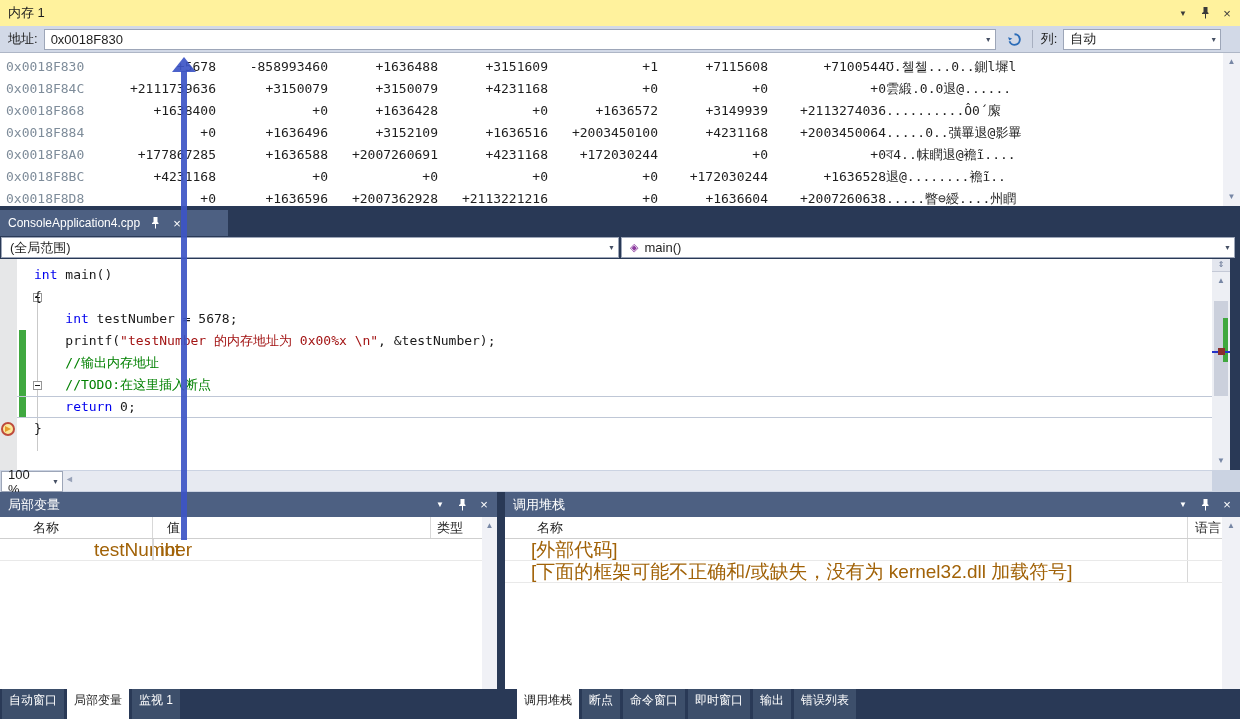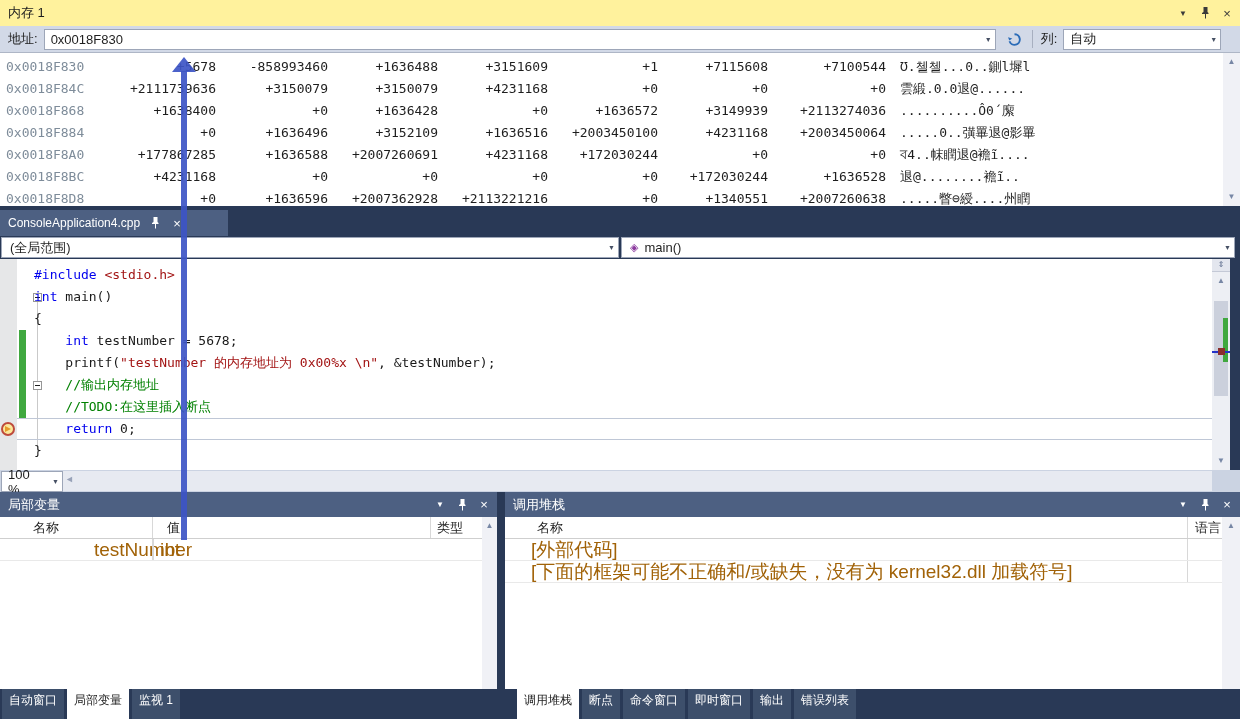--- a/index.html
+++ b/index.html
@@ -27,21 +27,21 @@
   .refresh-btn { margin-left:8px; width:22px; height:21px; display:flex; align-items:center; justify-content:center; }
   .vdiv { margin-left:6px; width:1px; height:18px; background:#A7AFC0; }
   .cols-label { margin-left:8px; }
   .cols-combo { margin-left:6px; width:158px; }
 
   .mem-body { position:absolute; left:0; top:53px; width:1223px; height:153px; background:#fff; overflow:hidden; padding-top:3px; }
   .mem-row { display:flex; height:22px; line-height:22px; font-family:"DejaVu Sans Mono","Liberation Mono",monospace; font-size:13px; white-space:pre; }
   .m-addr { width:86px; padding-left:6px; color:#7E8C9A; }
   .m-v { text-align:right; color:#1e1e1e; }
   .v0{width:130px}.v1{width:112px}.v2{width:110px}.v3{width:110px}.v4{width:110px}.v5{width:110px}.v6{width:118px}
-  .m-txt { margin-left:14px; color:#1e1e1e; }
+  .m-txt { color:#1e1e1e; }
 
   .sbar { position:absolute; background:#F0F1F6; }
   .sarrow { position:absolute; left:0; width:100%; text-align:center; color:#7787A5; font-size:8px; line-height:14px; cursor:default; }
 
   
   .doc-tab { position:absolute; left:0; top:210px; height:26px; width:228px; background:#4D6082; color:#fff;
              display:flex; align-items:center; padding:0 8px; font-size:12px; }
   .doc-tab .ticon { color:#fff; margin-left:8px; margin-right:0; width:14px; }
   .navbar-combo { position:absolute; top:237px; height:21px;padding-left:8px; }
   .nav-left { left:1px; width:618px; }
@@ -137,21 +137,21 @@
     </span>
   </div>
 
   <div class="mem-body">
       <div class="mem-row"><span class="m-addr">0x0018F830</span><span class="m-v v0">+5678</span><span class="m-v v1">-858993460</span><span class="m-v v2">+1636488</span><span class="m-v v3">+3151609</span><span class="m-v v4">+1</span><span class="m-v v5">+7115608</span><span class="m-v v6">+7100544</span><span class="m-txt">Ʊ.첼첼...0..鍘l墀l</span></div>
       <div class="mem-row"><span class="m-addr">0x0018F84C</span><span class="m-v v0">+2111739636</span><span class="m-v v1">+3150079</span><span class="m-v v2">+3150079</span><span class="m-v v3">+4231168</span><span class="m-v v4">+0</span><span class="m-v v5">+0</span><span class="m-v v6">+0</span><span class="m-txt">雲緞.0.0退@......</span></div>
       <div class="mem-row"><span class="m-addr">0x0018F868</span><span class="m-v v0">+1638400</span><span class="m-v v1">+0</span><span class="m-v v2">+1636428</span><span class="m-v v3">+0</span><span class="m-v v4">+1636572</span><span class="m-v v5">+3149939</span><span class="m-v v6">+2113274036</span><span class="m-txt">..........Ô0´緳</span></div>
       <div class="mem-row"><span class="m-addr">0x0018F884</span><span class="m-v v0">+0</span><span class="m-v v1">+1636496</span><span class="m-v v2">+3152109</span><span class="m-v v3">+1636516</span><span class="m-v v4">+2003450100</span><span class="m-v v5">+4231168</span><span class="m-v v6">+2003450064</span><span class="m-txt">.....0..彉罼退@影罼</span></div>
       <div class="mem-row"><span class="m-addr">0x0018F8A0</span><span class="m-v v0">+177867285</span><span class="m-v v1">+1636588</span><span class="m-v v2">+2007260691</span><span class="m-v v3">+4231168</span><span class="m-v v4">+172030244</span><span class="m-v v5">+0</span><span class="m-v v6">+0</span><span class="m-txt">ব4..帓瞤退@襜ĩ....</span></div>
       <div class="mem-row"><span class="m-addr">0x0018F8BC</span><span class="m-v v0">+4231168</span><span class="m-v v1">+0</span><span class="m-v v2">+0</span><span class="m-v v3">+0</span><span class="m-v v4">+0</span><span class="m-v v5">+172030244</span><span class="m-v v6">+1636528</span><span class="m-txt">退@........襜ĩ..</span></div>
-      <div class="mem-row"><span class="m-addr">0x0018F8D8</span><span class="m-v v0">+0</span><span class="m-v v1">+1636596</span><span class="m-v v2">+2007362928</span><span class="m-v v3">+2113221216</span><span class="m-v v4">+0</span><span class="m-v v5">+1340551</span><span class="m-v v6">+2007260638</span><span class="m-txt">.....瞥⊖綬....州瞤</span></div>
+      <div class="mem-row"><span class="m-addr">0x0018F8D8</span><span class="m-v v0">+0</span><span class="m-v v1">+1636596</span><span class="m-v v2">+2007362928</span><span class="m-v v3">+2113221216</span><span class="m-v v4">+0</span><span class="m-v v5">+1636604</span><span class="m-v v6">+2007260638</span><span class="m-txt">.....瞥⊖綬....州瞤</span></div>
     </div>
   <div class="sbar" style="left:1223px; top:53px; width:17px; height:153px;">
     <span class="sarrow" style="top:2px;">▲</span>
     <span class="sarrow" style="bottom:2px;">▼</span>
   </div>
 
   <div class="doc-tab">
     <span>ConsoleApplication4.cpp</span>
     <span class="ticon">
       <svg width="9" height="12" viewBox="0 0 9 12">
@@ -171,21 +171,20 @@
     <span class="drop">▼</span>
   </div>
 
   <div class="editor">
     <div class="bp-margin"></div>
     <div class="change-bar"></div>
     <div class="outline-line"></div>
     <div class="fold fold-1"></div>
     <div class="fold fold-2"></div>
     <div class="code-pane">
-        <div class="code-line"><span class="tok-blue">#include </span><span class="tok-str">&lt;stdio.h&gt;</span></div>
         <div class="code-line"><span class="tok-blue">int</span><span class="tok-pl"> main()</span></div>
         <div class="code-line"><span class="tok-pl">{</span></div>
         <div class="code-line"><span class="tok-pl">    </span><span class="tok-blue">int</span><span class="tok-pl"> testNumber = 5678;</span></div>
         <div class="code-line"><span class="tok-pl">    printf(</span><span class="tok-str">"testNumber 的内存地址为 0x00%x \n"</span><span class="tok-pl">, &amp;testNumber);</span></div>
         <div class="code-line"><span class="tok-pl">    </span><span class="tok-com">//输出内存地址</span></div>
         <div class="code-line"><span class="tok-pl">    </span><span class="tok-com">//TODO:在这里插入断点</span></div>
         <div class="code-line cur-line"><span class="tok-pl">    </span><span class="tok-blue">return</span><span class="tok-pl"> 0;</span></div>
         <div class="code-line"><span class="tok-pl">}</span></div>
       </div>
     <div id="ed-margin-icon" class="cur-arrow"></div>

